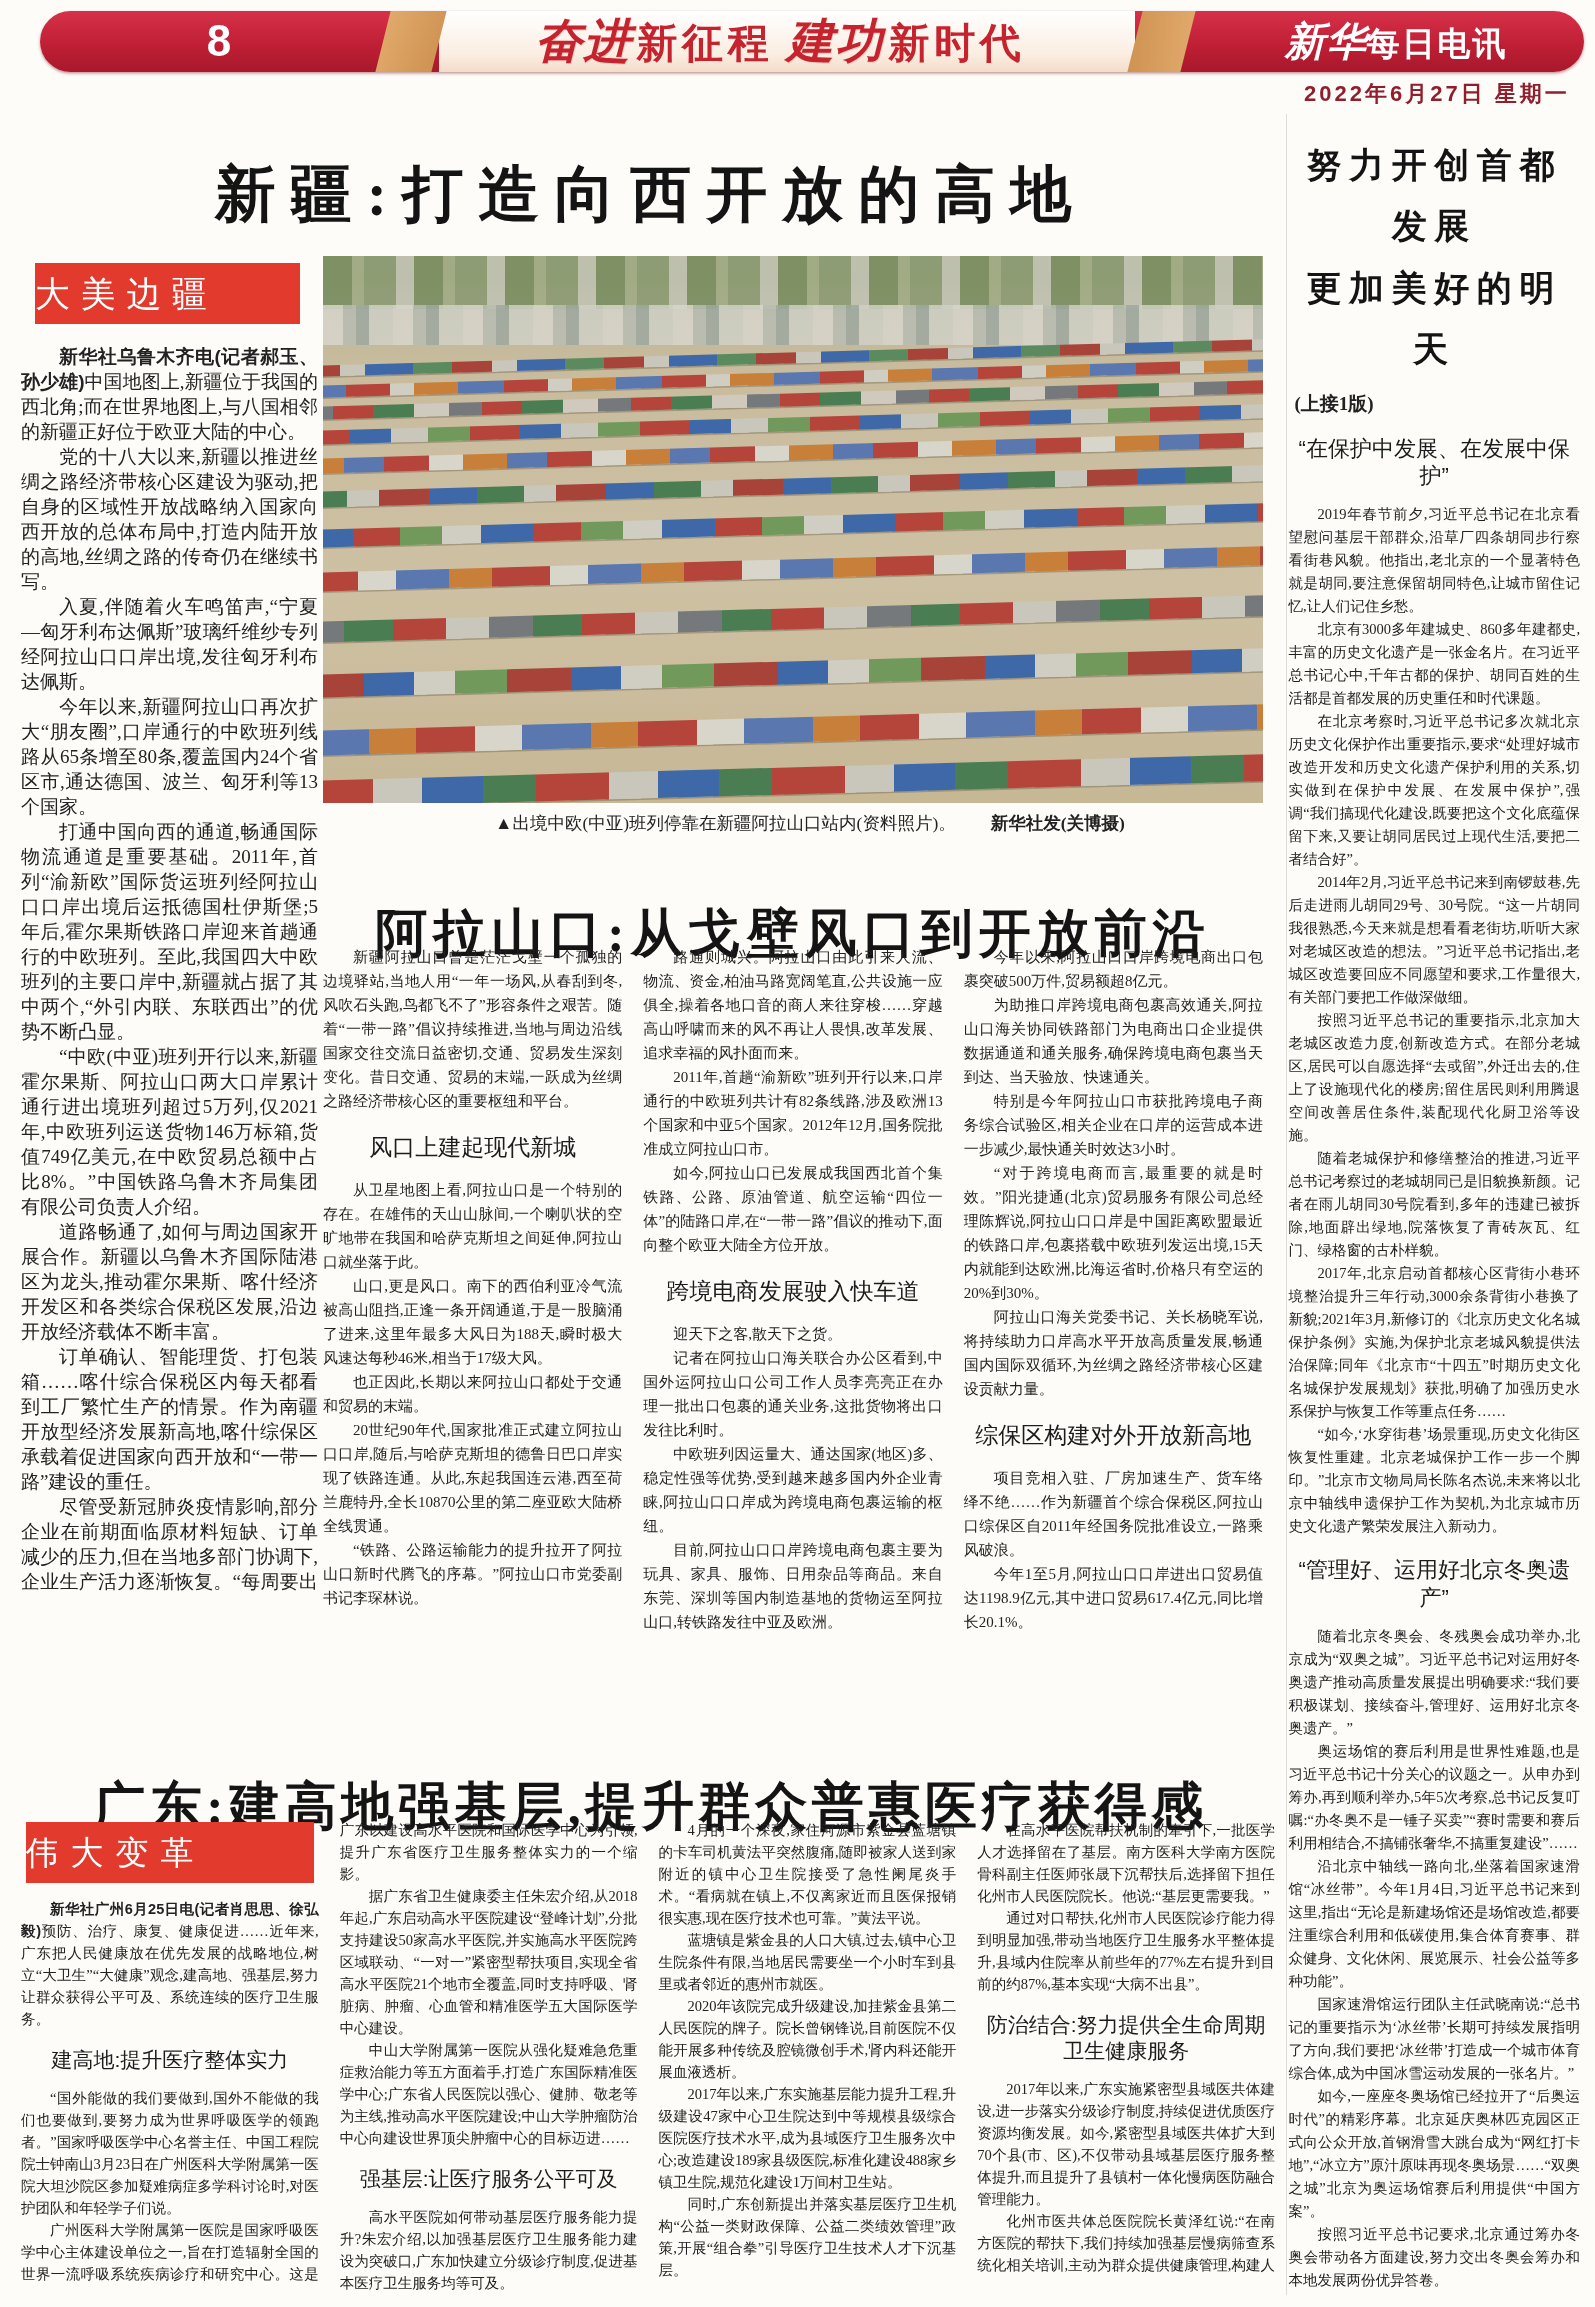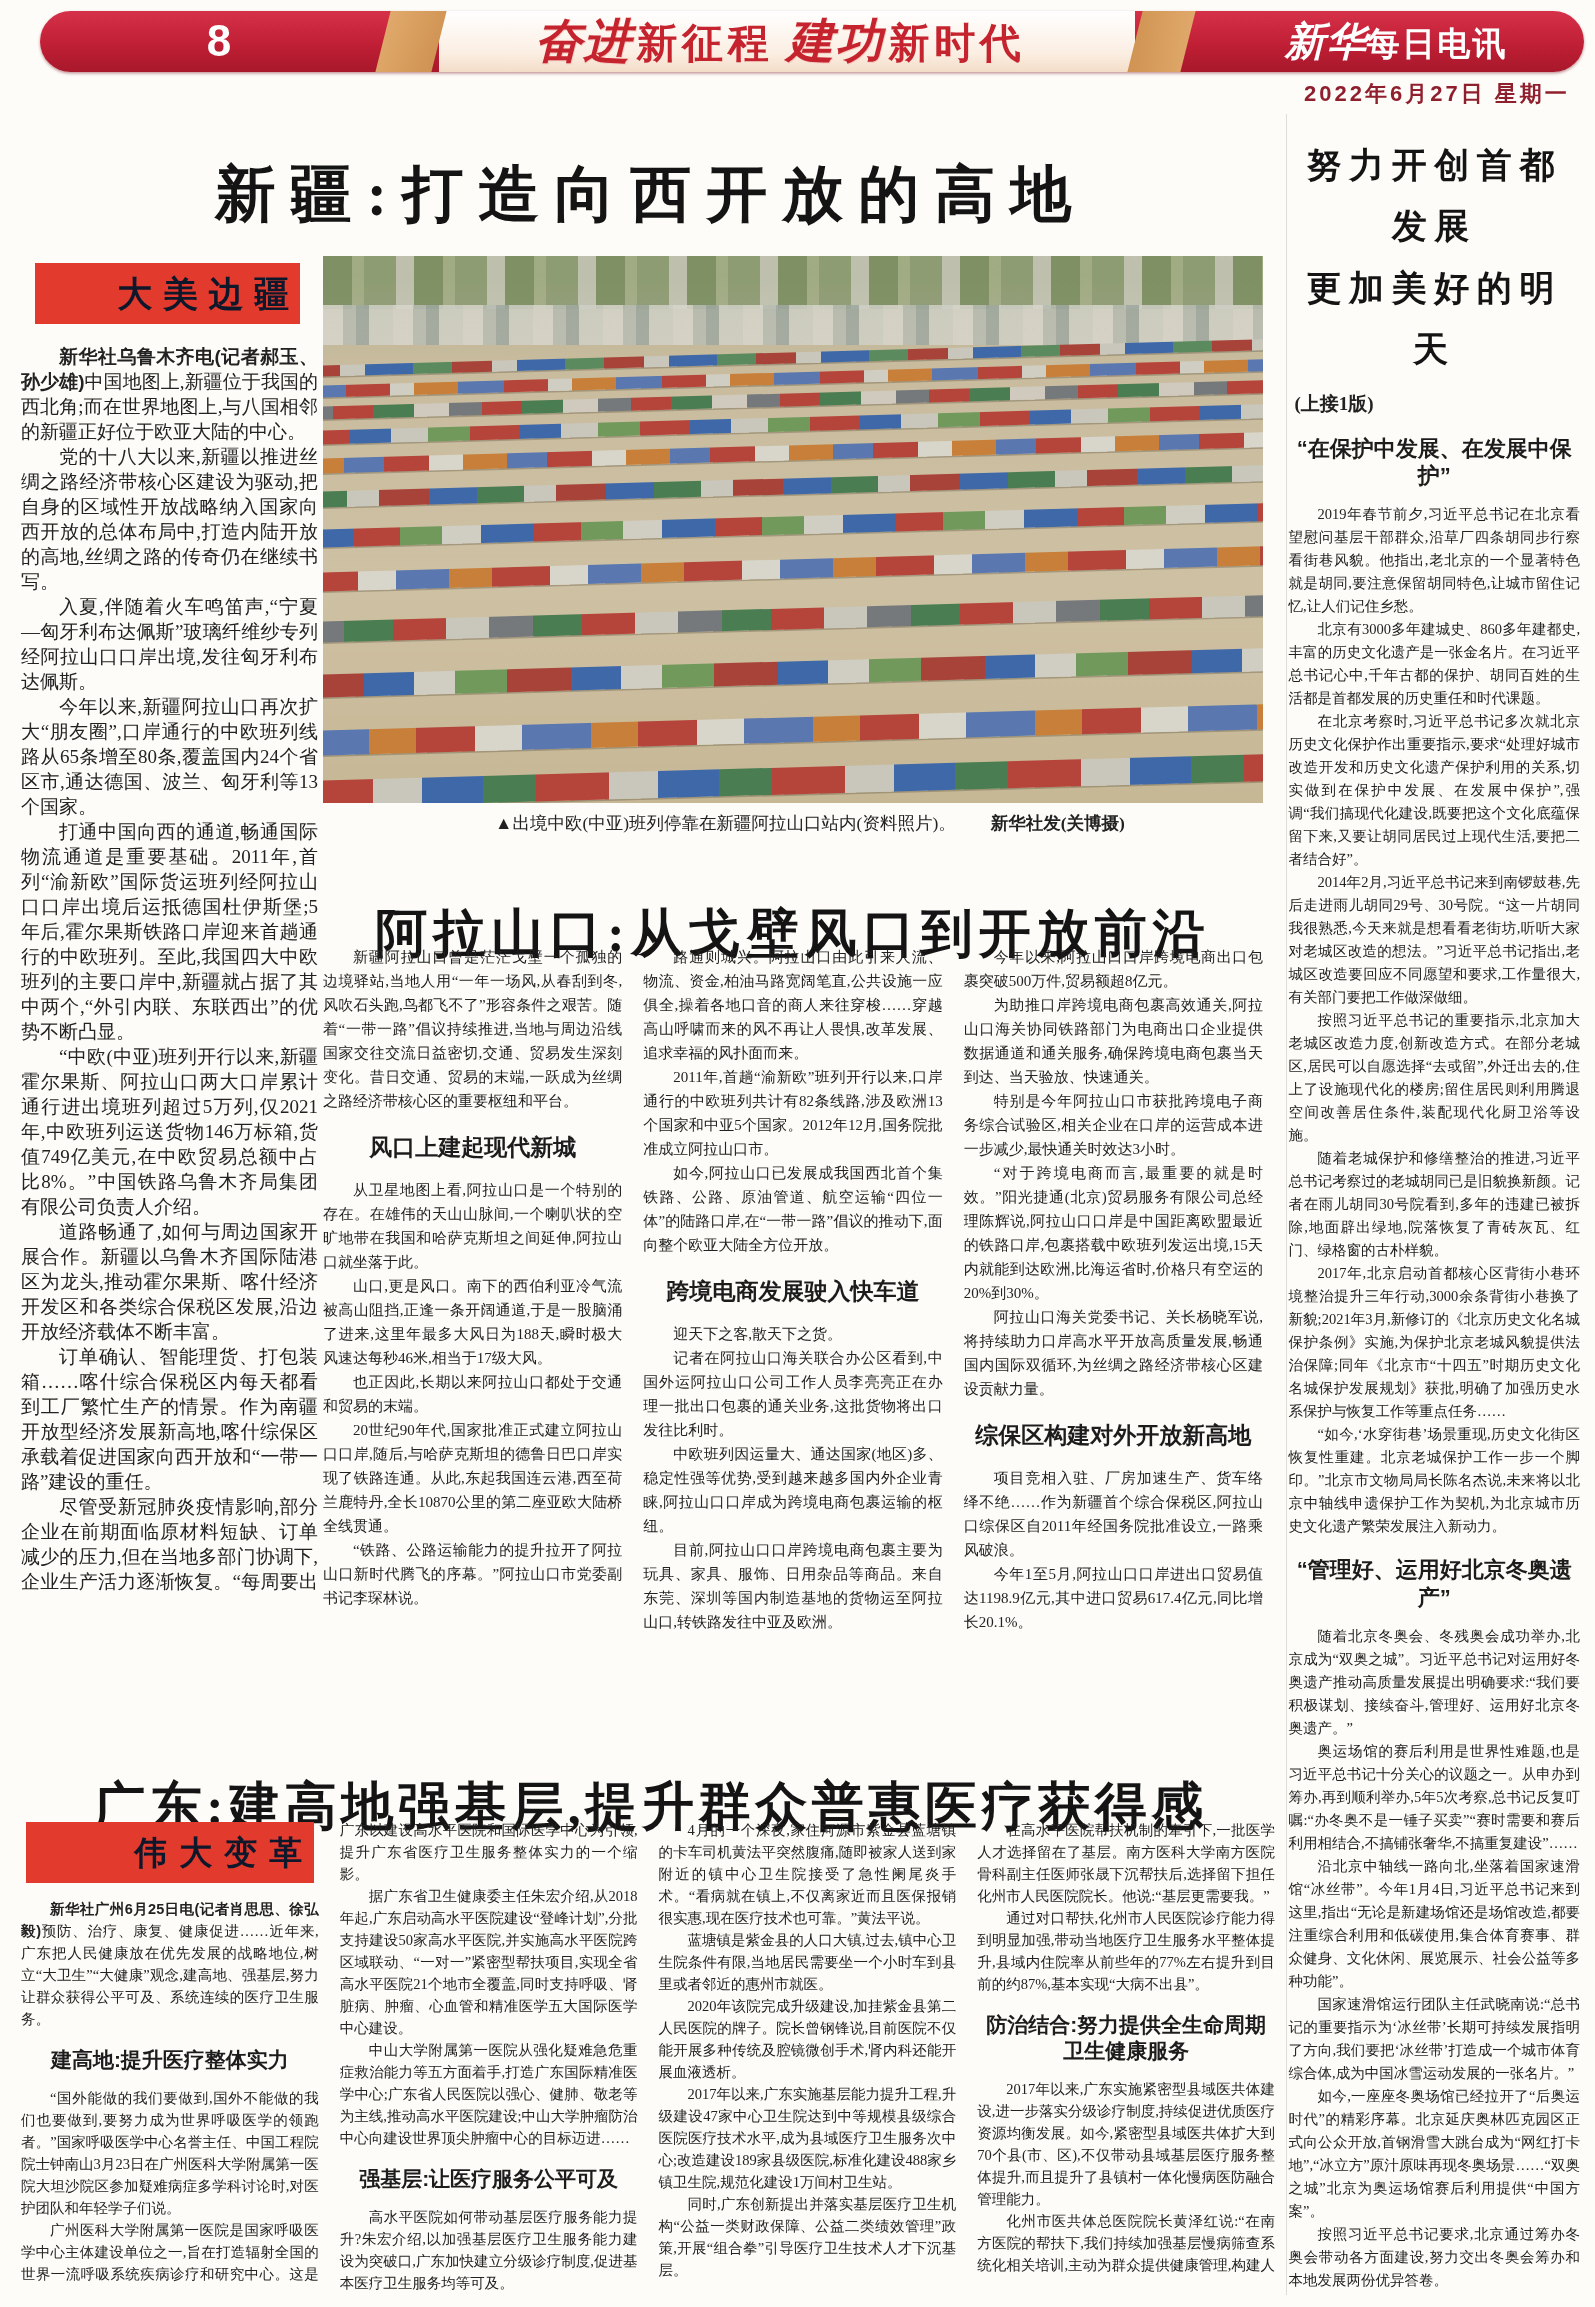--- a/index.html
+++ b/index.html
@@ -21,21 +21,21 @@
   .tb-right{width:396px;display:flex;align-items:center;justify-content:center;white-space:nowrap;}
   .masthead{color:#fff;font-weight:bold;}
   .masthead .script{font-size:40px;font-style:italic;letter-spacing:0.8px;margin-left:21px;}
   .masthead .block{font-size:33px;letter-spacing:2.3px;}
   .date-line{position:absolute;left:1294px;top:79px;width:286px;text-align:center;color:#8f1f2d;
       font-weight:bold;font-size:22px;font-family:"Liberation Sans",sans-serif;letter-spacing:3px;}
   
   .main-headline{position:absolute;left:30px;top:113px;width:1241px;text-align:center;
       font-size:61px;font-weight:bold;color:#141414;letter-spacing:15px;white-space:nowrap;}
   
-  .red-label{background:#e23b2e;color:#0f172a;text-align:right;font-weight:bold;
+  .red-label{background:#e23b2e;color:#ffffff;text-align:left;font-weight:normal;
       font-family:"Liberation Sans",sans-serif;}
   .label-dameibianjiang{position:absolute;left:35px;top:263px;width:265px;height:61px;line-height:61px;
       font-size:35px;letter-spacing:10.7px;}
   .left-col{position:absolute;left:21px;top:344px;width:297px;height:1248px;overflow:hidden;
       font-size:19px;line-height:25px;text-align:justify;}
   
   .photo{position:absolute;left:323px;top:256px;width:940px;height:547px;overflow:hidden;
       background:linear-gradient(180deg,#93a06d 0%,#8b9a6c 4%,#aaa98b 8%,#bfb697 12%,#c9bc9e 20%,#cec1a3 60%,#c6b795 100%);}
   .ph-sky{position:absolute;left:0;top:0;width:100%;height:53px;
       background:repeating-linear-gradient(90deg,#7d8f63 0 29px,#a3ad86 29px 41px,#8e9c74 41px 73px,#c3c4b4 73px 91px);opacity:.9;}
@@ -52,21 +52,21 @@
       column-count:3;column-gap:21px;font-size:15px;line-height:24px;text-align:justify;}
   
   .rail{position:absolute;left:1286px;top:114px;width:294px;height:2181px;overflow:hidden;
       border-left:0.8px solid #e0ddd6;padding-left:1.5px;box-sizing:border-box;}
   .rail-headline{margin:21px 0 7.6px 0;text-align:center;font-size:35px;font-weight:bold;
       letter-spacing:7.6px;line-height:1.75;color:#141414;}
   .rail-cont{font-size:19px;font-weight:bold;margin:10.7px 0 3px 6px;}
   .rail-body{font-size:14.5px;line-height:23px;text-align:justify;}
   
   .t-p{margin:0;text-indent:2em;}
-  .t-h{font-family:"Liberation Sans","DejaVu Sans",sans-serif;font-weight:bold;text-align:center;
+  .t-h{font-family:"Liberation Sans","DejaVu Sans",sans-serif;font-weight:normal;text-align:center;
       font-size:23px;line-height:1.25;margin:20px 0 16.7px 0;color:#1c1c1c;}
   .rail-body .t-h{font-size:22px;margin:18px 0 13.7px 0;}
   .t-p b{font-family:"Liberation Sans",sans-serif;}
   
   .gd-headline{position:absolute;left:30px;top:1729px;width:1241px;text-align:center;
       font-size:52px;font-weight:bold;letter-spacing:4.6px;color:#141414;white-space:nowrap;}
   .gd-body{position:absolute;left:21px;top:1819px;width:1254px;height:478px;overflow:hidden;
       column-count:4;column-gap:21px;font-size:14.5px;line-height:22px;text-align:justify;}
   .label-weidabiange{display:block;height:61px;line-height:61px;font-size:33px;letter-spacing:12px;
       margin:3px 4.6px 15px 4.6px;}

